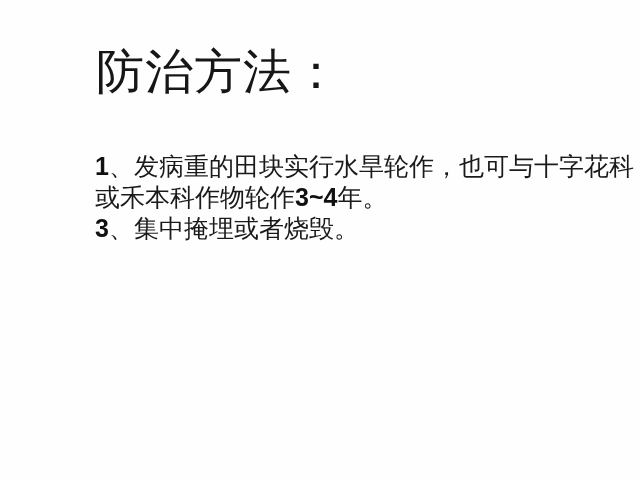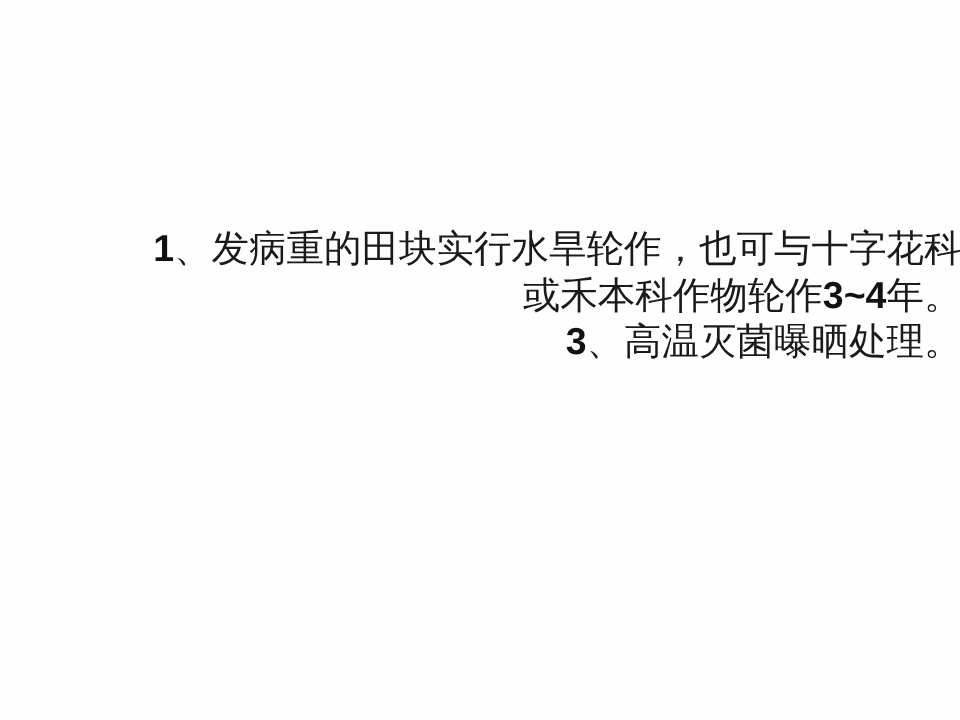--- a/index.html
+++ b/index.html
@@ -34,41 +34,42 @@
   }
   .slide-body {
     position: absolute;
     left: 95px;
     top: 151px;
     width: 546px;
     font-family: "Liberation Serif", "DejaVu Serif", serif;
     font-size: 25px;
     line-height: 30px;
     color: #1a1a1a;
-    text-align: right;
+    text-align: left;
   }
   .list-item {
     margin: 0;
     padding: 0;
   }
   .num {
     font-family: "Liberation Sans", "DejaVu Sans", sans-serif;
     font-weight: 700;
     font-size: 25px;
     color: #111111;
   }
 </style>
 </head>
 <body>
 
 <div class="slide">
 
+  <div class="slide-title">防治方法：</div>
 
   <div class="slide-body">
 
     <p class="list-item"><span class="num">1</span><span>、发病重的田块实行水旱轮作，也可与十字花科或禾本科作物轮作</span><span class="num">3~4</span><span>年。</span></p>
 
 
-    <p class="list-item"><span class="num">3</span><span>、高温灭菌曝晒处理。</span></p>
+    <p class="list-item"><span class="num">3</span><span>、集中掩埋或者烧毁。</span></p>
 
   </div>
 
 </div>
 
 </body></html>

